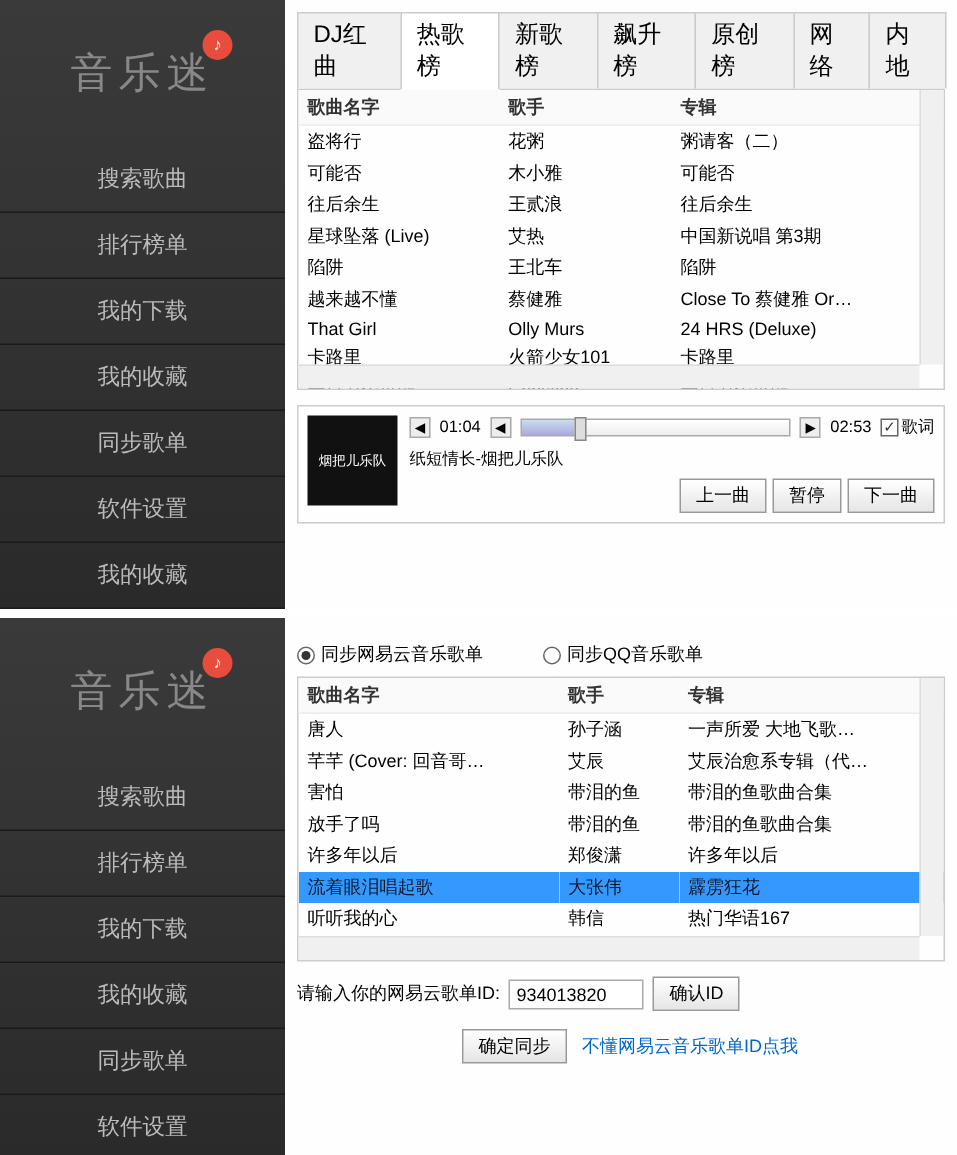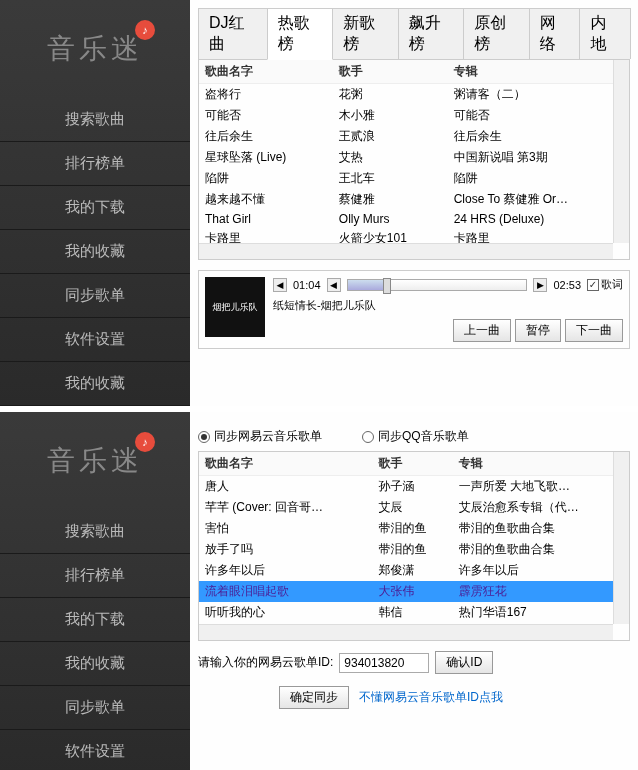--- a/index.html
+++ b/index.html
@@ -11,41 +11,41 @@
 .logo-icon{position:absolute;top:0;right:35px;width:20px;height:20px;background:#e74c3c;border-radius:50%;color:#fff;font-size:11px;line-height:20px;text-align:center}
 .nav-item{padding:12px 0;text-align:center;color:#bbb;font-size:15px;border-bottom:1px solid #1a1a1a;cursor:pointer}
 .main{flex:1;background:#fefefe;padding:8px;font-size:12px}
 .tabs{display:flex;border-bottom:1px solid #ccc}
 .tab{padding:4px 10px;border:1px solid #ccc;border-bottom:none;background:#f0f0f0;margin-right:-1px;cursor:pointer;font-size:16px}
 .tab.active{background:#fff;border-bottom:1px solid #fff;margin-bottom:-1px;position:relative;z-index:1}
 .table-wrap{border:1px solid #ccc;border-top:none;height:200px;overflow:hidden;position:relative}
 .table{width:100%;border-collapse:collapse;font-size:12px}
 .table th{text-align:left;padding:3px 6px;font-weight:bold;border-bottom:1px solid #eee;background:#fafafa;color:#333}
 .table td{padding:2px 6px;white-space:nowrap;overflow:hidden;text-overflow:ellipsis;max-width:140px}
-.table tr.selected td{background:#3399ff;color:#4c1d95}
+.table tr.selected td{background:#3399ff;color:#0f172a}
 .hscroll{height:16px;background:#f0f0f0;border-top:1px solid #ddd;position:absolute;bottom:0;left:0;right:16px}
 .vscroll{width:16px;background:#f0f0f0;border-left:1px solid #ddd;position:absolute;top:0;bottom:16px;right:0}
 .player{border:1px solid #ccc;margin-top:10px;padding:6px;display:flex;gap:8px}
 .albumart{width:60px;height:60px;background:#111;color:#fff;font-size:9px;display:flex;align-items:center;justify-content:center;flex-shrink:0}
 .player-right{flex:1}
 .progress-row{display:flex;align-items:center;gap:6px;font-size:11px}
 .progress-bar{flex:1;height:12px;border:1px solid #aaa;background:linear-gradient(to bottom,#fff,#eee);position:relative}
 .progress-fill{position:absolute;left:0;top:0;bottom:0;width:20%;background:linear-gradient(to bottom,#cde,#aad)}
 .progress-thumb{position:absolute;left:20%;top:-2px;width:8px;height:16px;background:#ddd;border:1px solid #888}
 .track-title{padding:6px 0;font-size:11px}
 .player-btns{display:flex;gap:4px;justify-content:flex-end}
 .btn{padding:2px 10px;border:1px solid #999;background:linear-gradient(to bottom,#fff,#e5e5e5);cursor:pointer;font-size:12px}
 .radios{padding:8px 0 6px;display:flex;gap:40px}
 .radio-opt{display:flex;align-items:center;gap:4px;cursor:pointer}
 .radio{width:12px;height:12px;border:1px solid #666;border-radius:50%;display:inline-flex;align-items:center;justify-content:center}
 .radio.checked::after{content:"";width:6px;height:6px;background:#333;border-radius:50%}
 .sync-table-wrap{border:1px solid #ccc;height:190px;overflow:hidden;position:relative}
 .id-row{padding:10px 0 6px;display:flex;align-items:center;gap:6px}
 .id-input{border:1px solid #aaa;padding:2px 4px;width:90px;font-size:12px}
-.confirm-row{padding:6px 0;display:flex;align-items:center;gap:10px;margin-left:81px}
+.confirm-row{padding:6px 0;display:flex;align-items:center;gap:10px;margin-left:110px}
 .link{color:#0066cc;cursor:pointer;font-size:12px}
 .chk{display:inline-flex;align-items:center;gap:2px}
 .chkbox{width:12px;height:12px;border:1px solid #666;display:inline-flex;align-items:center;justify-content:center;font-size:10px;color:#333}
 .arrow-btn{width:14px;height:14px;border:1px solid #aaa;background:#eee;font-size:9px;text-align:center;line-height:12px;cursor:pointer}
 .app2{position:relative}
 </style>
 </head>
 <body>
 
 <div class="app">

